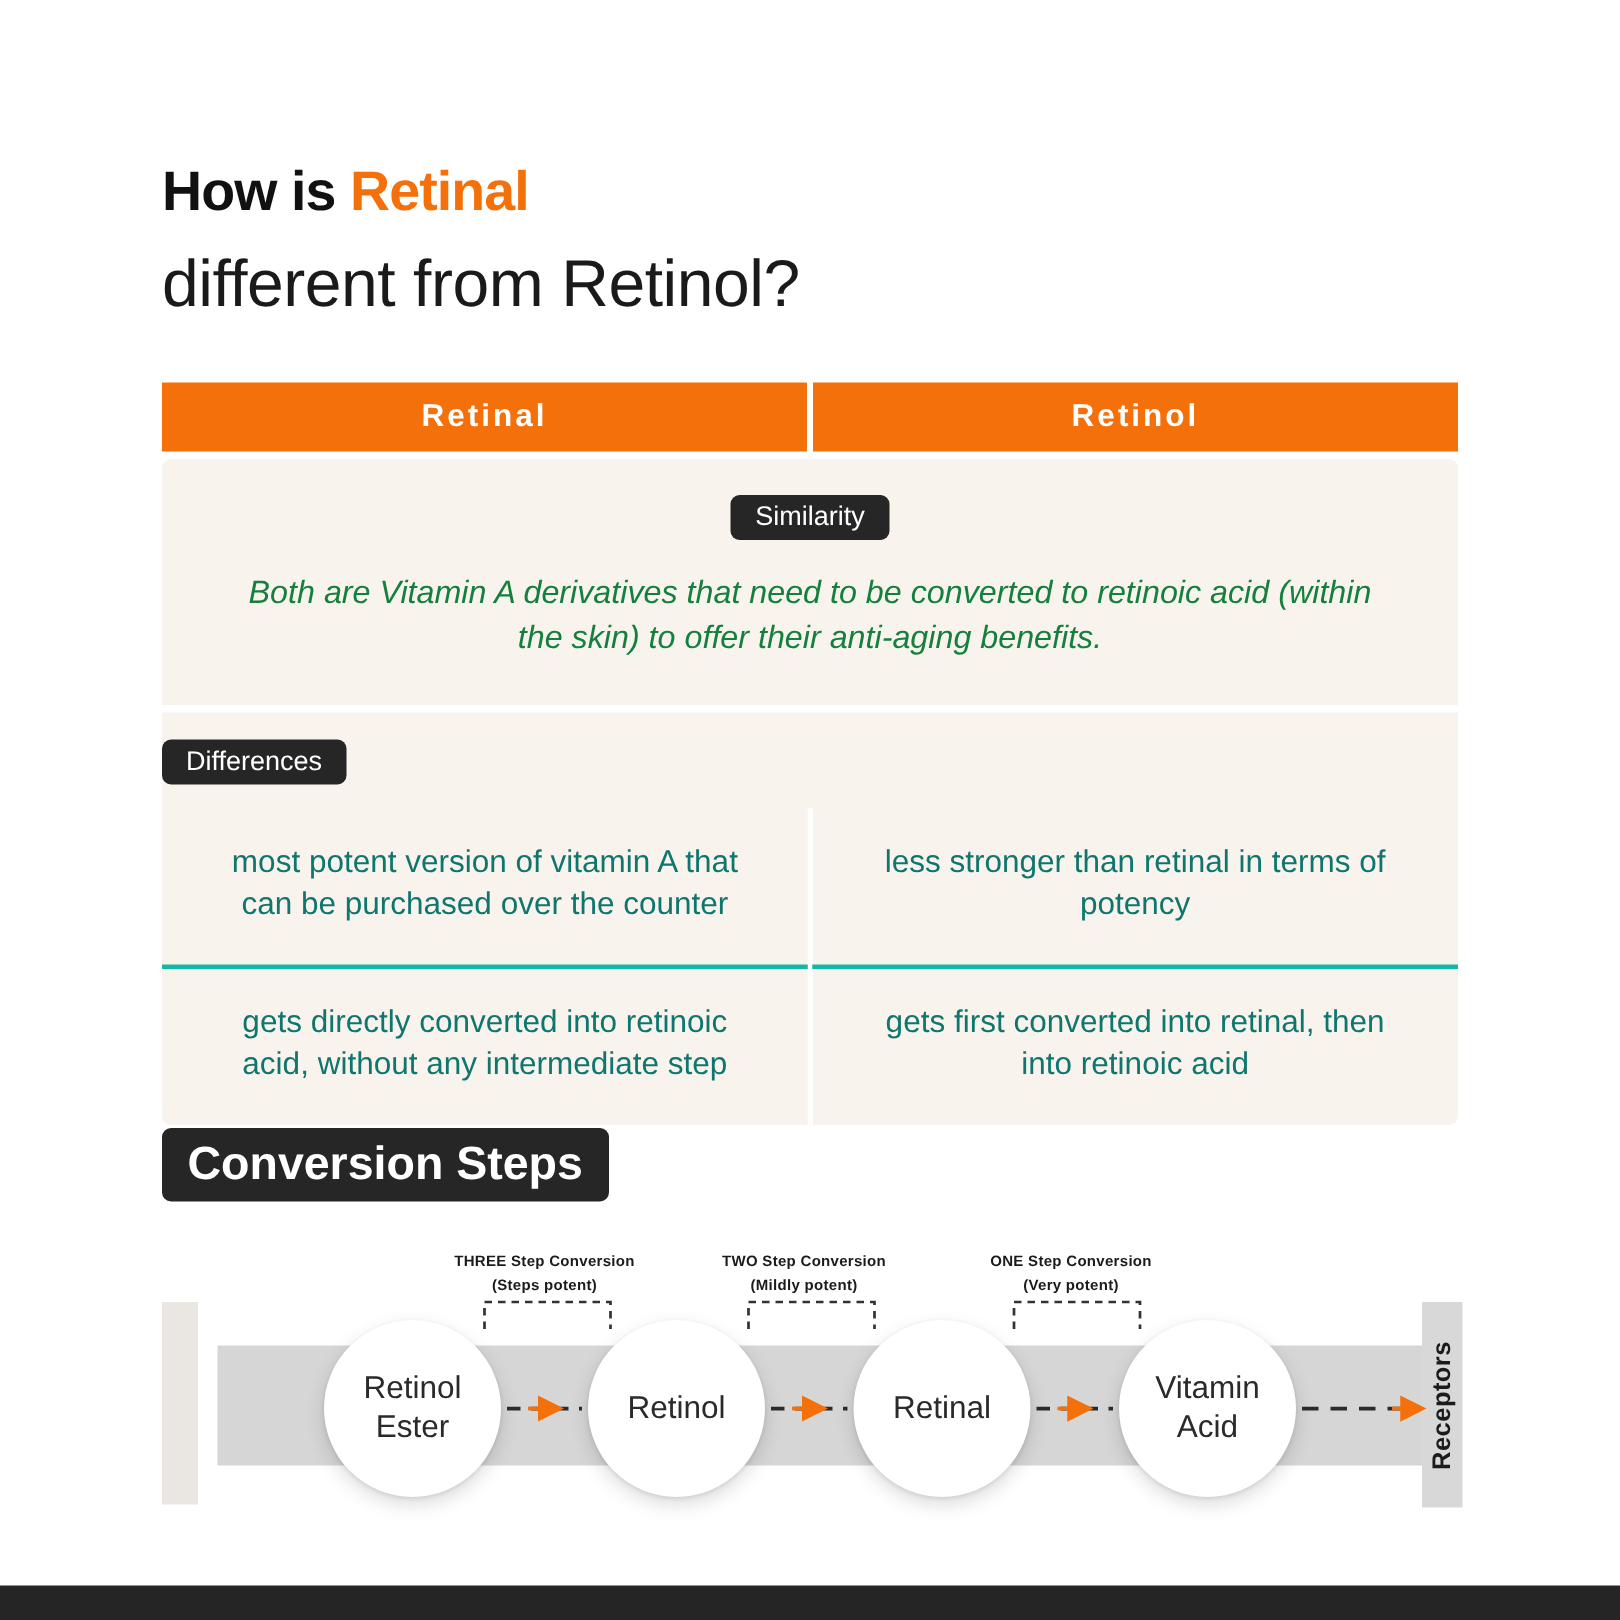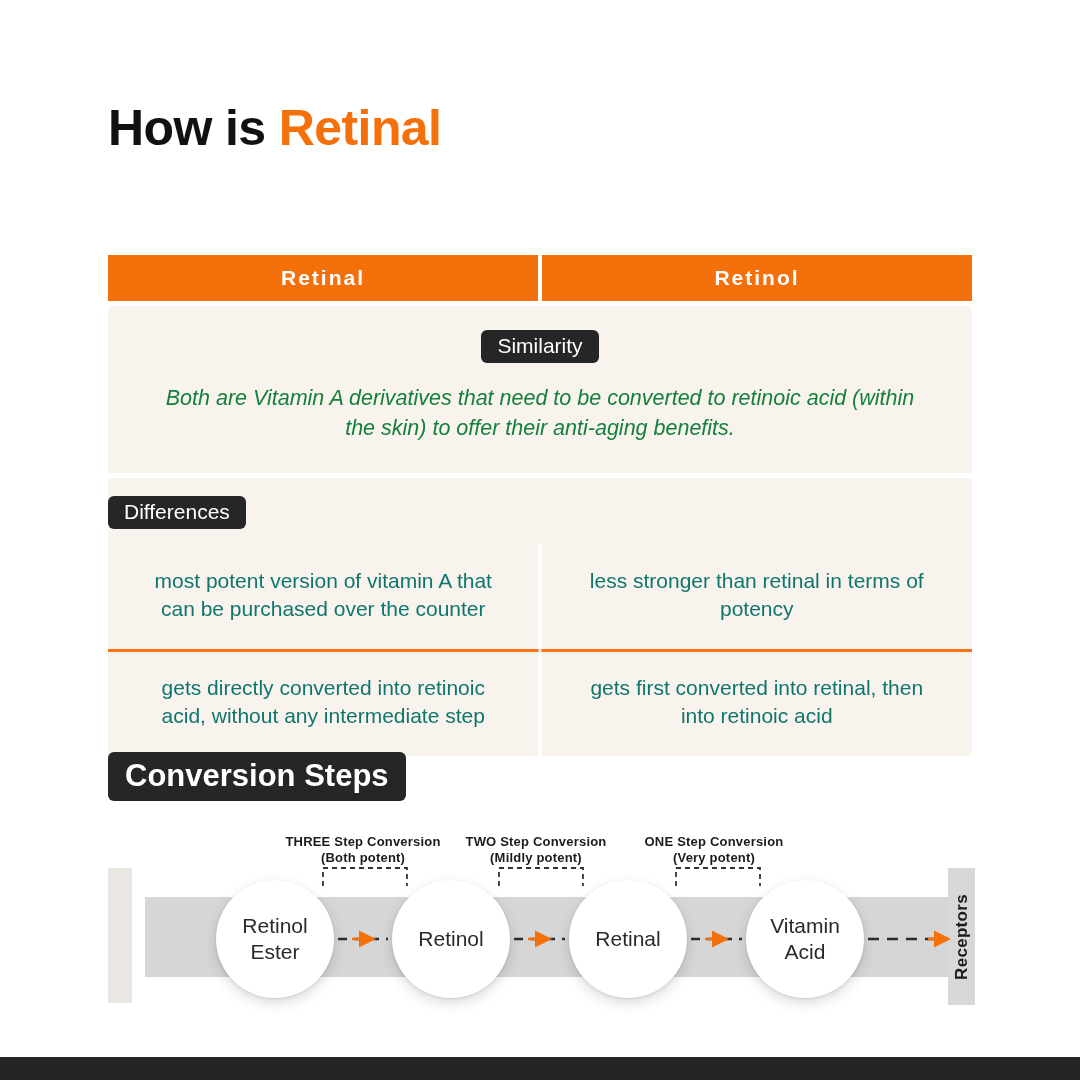--- a/index.html
+++ b/index.html
@@ -7,21 +7,21 @@
     width: 1080px; height: 1080px;
     background: #FFFFFF;
     font-family: "Liberation Sans", sans-serif;
     overflow: hidden;
   }
   .page { position: relative; width: 1080px; height: 1080px; background:#fff; }
 
   
   .title-block { position: absolute; left: 108px; top: 100px; width: 880px; }
   .title-line1 {
-    font-size: 50px; font-weight: 700; letter-spacing: -0.6px;
+    font-size: 37px; font-weight: 700; letter-spacing: -0.6px;
     line-height: 56px; color: #111111; white-space: nowrap;
   }
   .title-accent { color: #F4700A; font-weight: 700; }
   .title-line2 {
     font-size: 44px; font-weight: 300; letter-spacing: -0.3px;
     line-height: 56px; color: #1A1A1A; margin-top: 6px; white-space: nowrap;
   }
 
   
   .cmp { position: absolute; left: 108px; top: 255px; width: 864px; }
@@ -42,60 +42,60 @@
   .panel.similarity {
     border-radius: 6px 6px 0 0;
     padding: 24px 40px 30px;
     text-align: center;
   }
   .divider-h { height: 5px; background: #FFFFFF; }
 
   .badge {
     display: inline-block; background: #262626; color: #FFFFFF;
     border-radius: 6px; padding: 5px 16px 7px;
-    font-size: 21px; font-weight: 400; line-height: 1;
+    font-size: 18px; font-weight: 400; line-height: 1;
   }
   .badge.bold { font-weight: 700; }
 
   .similarity-text {
     margin-top: 20px;
     font-size: 21.5px; font-style: italic; font-weight: 500;
     line-height: 30px; color: #15803d;
     max-width: 760px; margin-left: auto; margin-right: auto;
   }
 
   .diff-wrap {
     background: #F8F3ED; border-radius: 0 0 6px 6px;
     padding-top: 18px; position: relative;
   }
   .diff-badge-row { position: relative; z-index: 3; }
 
   .diff-rows { margin-top: 16px; position: relative; }
   .diff-row { display: flex; position: relative; }
-  .diff-row + .diff-row { border-top: 3px solid #f97316; }
+  .diff-row + .diff-row { border-top: 3px solid #14b8a6; }
   .diff-cell {
     flex: 1 1 0; padding: 22px 34px 26px; text-align: center;
     font-size: 21px; line-height: 28px; color: #0f766e;
   }
   .diff-cell.left { border-right: 3px solid #FFFFFF; }
 
   
   .vline {
     position: absolute; left: 50%; top: 0; bottom: 0; width: 3px;
     background: #FFFFFF; transform: translateX(-1.5px); z-index: 1;
   }
 
   
   .conv-badge { position: absolute; left: 108px; top: 752px; }
   .conv-badge .badge { font-size: 31px; padding: 8px 17px 10px; }
 
   .flow { position: absolute; left: 0; top: 820px; width: 1080px; height: 210px; }
 
   .step-label {
-    position: absolute; text-align: center; font-size: 13px; font-weight: 700;
+    position: absolute; text-align: center; font-size: 10px; font-weight: 700;
     line-height: 16px; color: #1B1B1B; letter-spacing: 0.2px;
   }
 
   .leftbar {
     position: absolute; left: 108px; top: 48px; width: 24px; height: 135px;
     background: #EAE7E3;
   }
   .band {
     position: absolute; left: 145px; top: 77px; width: 818px; height: 80px;
     background: #D6D6D6;
@@ -126,20 +126,21 @@
     background: #252525;
   }
 </style>
 </head>
 <body>
 
 <div class="page">
 
   <div class="title-block">
     <div class="title-line1"><span>How is </span><span class="title-accent">Retinal</span></div>
+    <div class="title-line2">different from Retinol?</div>
   </div>
 
   <div class="cmp">
 
     <div class="cmp-head">
       <div class="cmp-head-cell">Retinal</div>
       <div class="cmp-head-cell">Retinol</div>
     </div>
 
     <div class="cmp-body">
@@ -175,21 +176,21 @@
   </div>
 
   <div class="conv-badge">
     <span class="badge bold">Conversion Steps</span>
   </div>
 
   <div class="flow">
 
     <div class="step-label" style="left:273px; top:14px; width:180px;">
       <div>THREE Step Conversion</div>
-      <div>(Both potent)</div>
+      <div>(Steps potent)</div>
     </div>
     <div class="step-label" style="left:628px; top:14px; width:172px;">
       <div>ONE Step Conversion</div>
       <div>(Very potent)</div>
     </div>
     <div class="step-label" style="left:450px; top:14px; width:172px;">
       <div>TWO Step Conversion</div>
       <div>(Mildly potent)</div>
     </div>
 

